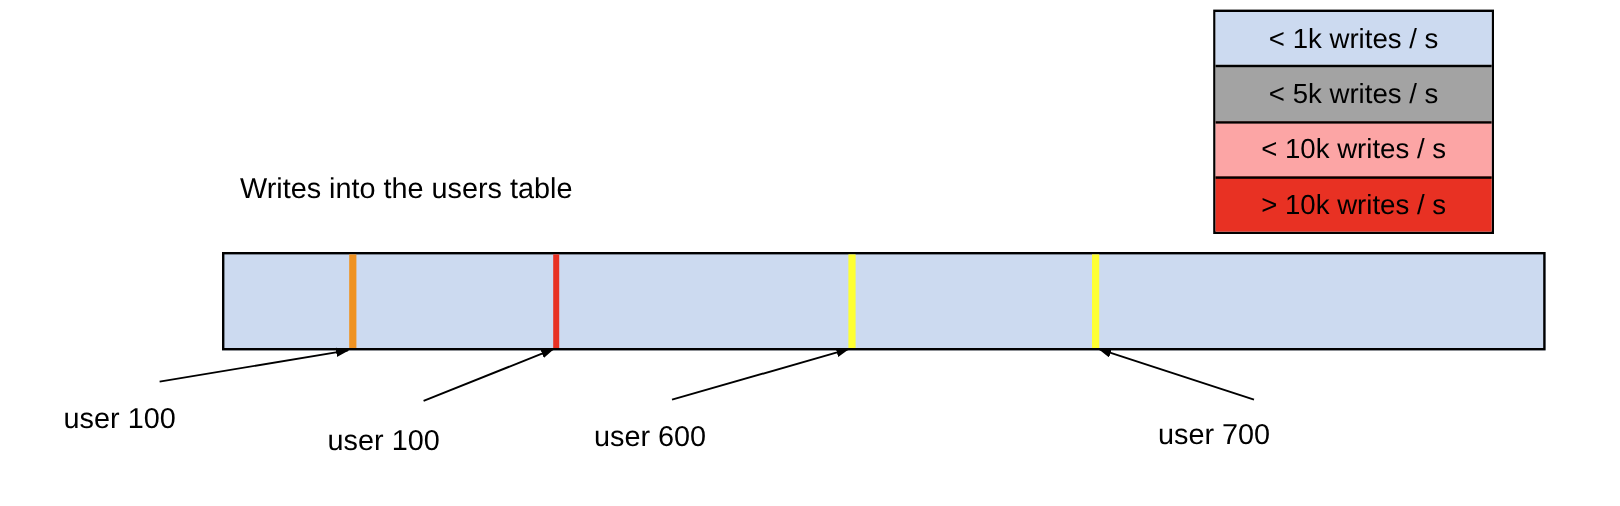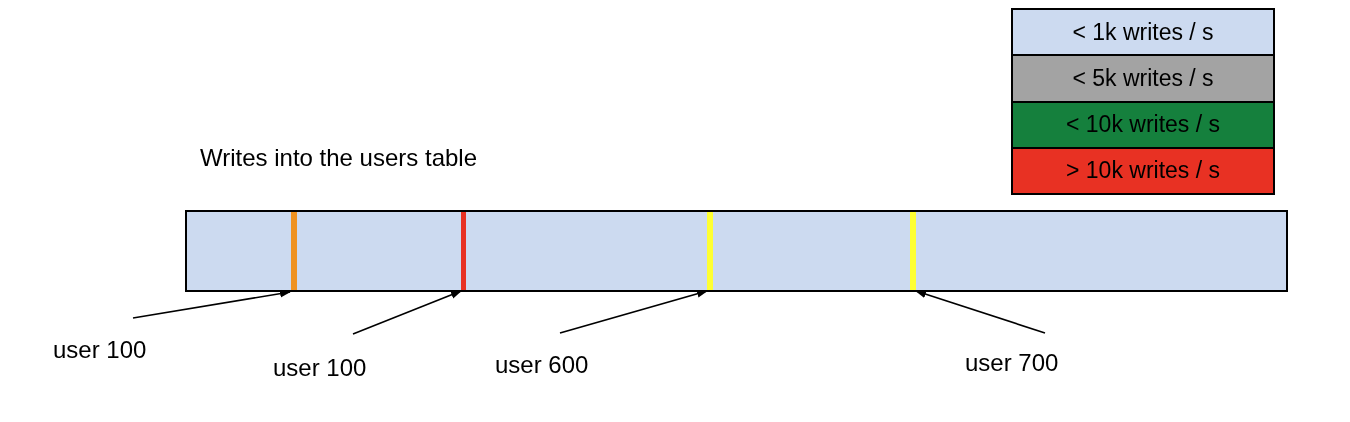--- a/index.html
+++ b/index.html
@@ -6,21 +6,21 @@
   html, body { width: 1350px; height: 422px; background: #ffffff; overflow: hidden; }
   body { font-family: "Liberation Sans", sans-serif; color: #000; }
   .canvas { position: relative; width: 1350px; height: 422px; background: #fff; }
 
   .title {
     position: absolute; left: 200px; top: 144px;
     font-size: 24px; line-height: 28px; color: #000; white-space: nowrap;
   }
 
   .legend {
-    position: absolute; left: 1011px; top: 8px; width: 264px; height: 187px;
+    position: absolute; left: 1011px; top: 8px; width: 234px; height: 187px;
     border: 2px solid #000; display: flex; flex-direction: column;
   }
   .legend-row {
     flex: 1; display: flex; align-items: center; justify-content: center;
     font-size: 23px; white-space: nowrap;
   }
   .legend-row + .legend-row { border-top: 2px solid #000; }
 
   .bar {
     position: absolute; left: 185px; top: 210px; width: 1103px; height: 82px;
@@ -49,21 +49,21 @@
 
   <div class="title">Writes into the users table</div>
 
   <div class="legend">
     <div class="legend-row" style="background: rgb(204, 218, 240);">
       <span>&lt; 1k writes / s</span>
     </div>
     <div class="legend-row" style="background: #a3a3a3;">
       <span>&lt; 5k writes / s</span>
     </div>
-    <div class="legend-row" style="background: #15803d;">
+    <div class="legend-row" style="background: #fca5a5;">
       <span>&lt; 10k writes / s</span>
     </div>
     <div class="legend-row" style="background: rgb(232, 49, 35); text-align: right;">
       <span>&gt; 10k writes / s</span>
     </div>
   </div>
 
   <div class="bar" style="background: rgb(204, 218, 240);">
     <div class="marker marker-100" style="background: rgb(239, 146, 33);"></div>
     <div class="marker marker-200" style="background: rgb(232, 49, 35);"></div>

